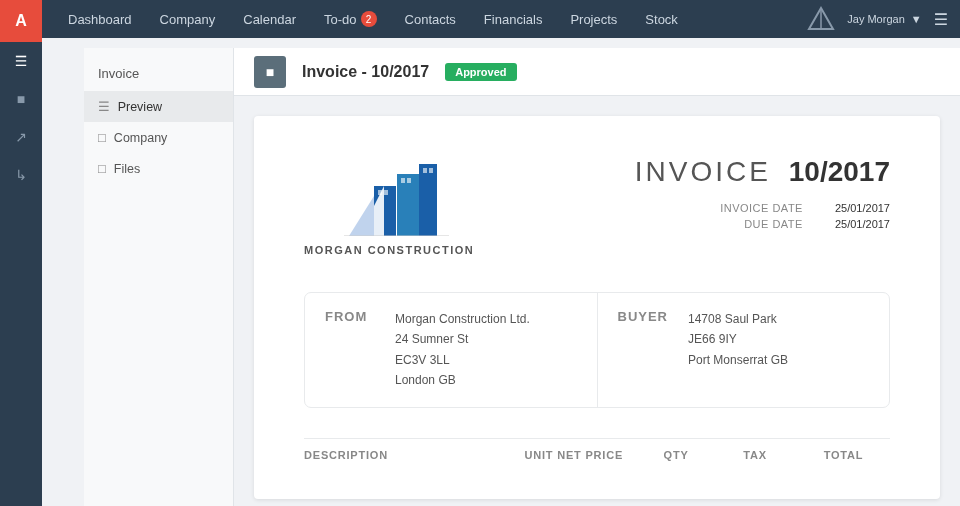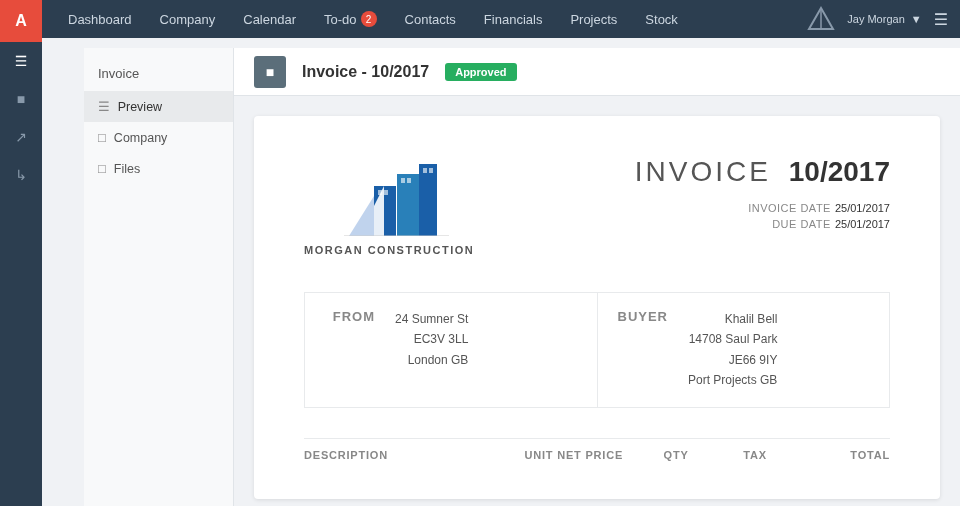--- a/index.html
+++ b/index.html
@@ -238,43 +238,42 @@
       font-size: 28px;
       font-weight: 700;
       color: #333;
     }
     .invoice-dates {
       margin-top: 14px;
     }
     .invoice-date-row {
       display: flex;
       justify-content: flex-end;
-      gap: 4px;
+      gap: 32px;
       font-size: 12px;
       margin-bottom: 4px;
     }
     .date-label {
       color: #888;
       letter-spacing: 0.5px;
       font-size: 11px;
     }
     .date-value {
       color: #333;
       font-weight: 500;
       font-size: 11px;
     }
 
     
     .invoice-parties {
       display: flex;
       gap: 0;
       margin-bottom: 30px;
       border: 1px solid #e8eaec;
-      border-radius: 0;
-      text-align: right;
+      border-radius: 7px;
     }
     .party-from {
       padding: 16px 20px;
       display: flex;
       align-items: flex-start;
       gap: 20px;
       flex: 1.2;
       border-right: 1px solid #e8eaec;
     }
     .party-label {
@@ -312,21 +311,21 @@
       font-size: 11px;
       font-weight: 700;
       color: #888;
       letter-spacing: 0.8px;
       text-transform: uppercase;
     }
     .th-description { flex: 2.2; }
     .th-unit-price { flex: 1.4; text-align: center; }
     .th-qty { flex: 0.8; text-align: center; }
     .th-tax { flex: 0.9; text-align: center; }
-    .th-total { flex: 1; text-align: right; }
+    .th-total { flex: 1; text-align: center; }
   </style>
 </head>
 <body>
 
 <div class="app-sidebar">
   <div class="app-sidebar-top">A</div>
   <div class="sidebar-icon active">☰</div>
   <div class="sidebar-icon">■</div>
   <div class="sidebar-icon">↗</div>
   <div class="sidebar-icon">↳</div>
@@ -443,32 +442,32 @@
                 <span class="date-value">25/01/2017</span>
               </div>
             </div>
           </div>
         </div>
 
         <div class="invoice-parties">
           <div class="party-from">
             <span class="party-label">FROM</span>
             <div class="party-details">
+              <div>Morgan Construction Ltd.</div>
               <div>24 Sumner St</div>
               <div>EC3V 3LL</div>
               <div>London GB</div>
             </div>
           </div>
           <div class="party-buyer">
             <span class="party-label">BUYER</span>
             <div class="buyer-info">
-              <div>Khalil Bell</div>
               <div>14708 Saul Park</div>
               <div>JE66 9IY</div>
-              <div>Port Projects GB</div>
+              <div>Port Monserrat GB</div>
             </div>
           </div>
         </div>
 
         <div class="invoice-table-header">
           <span class="th th-description">DESCRIPTION</span>
           <span class="th th-unit-price">UNIT NET PRICE</span>
           <span class="th th-qty">QTY</span>
           <span class="th th-tax">TAX</span>
           <span class="th th-total">TOTAL</span>

